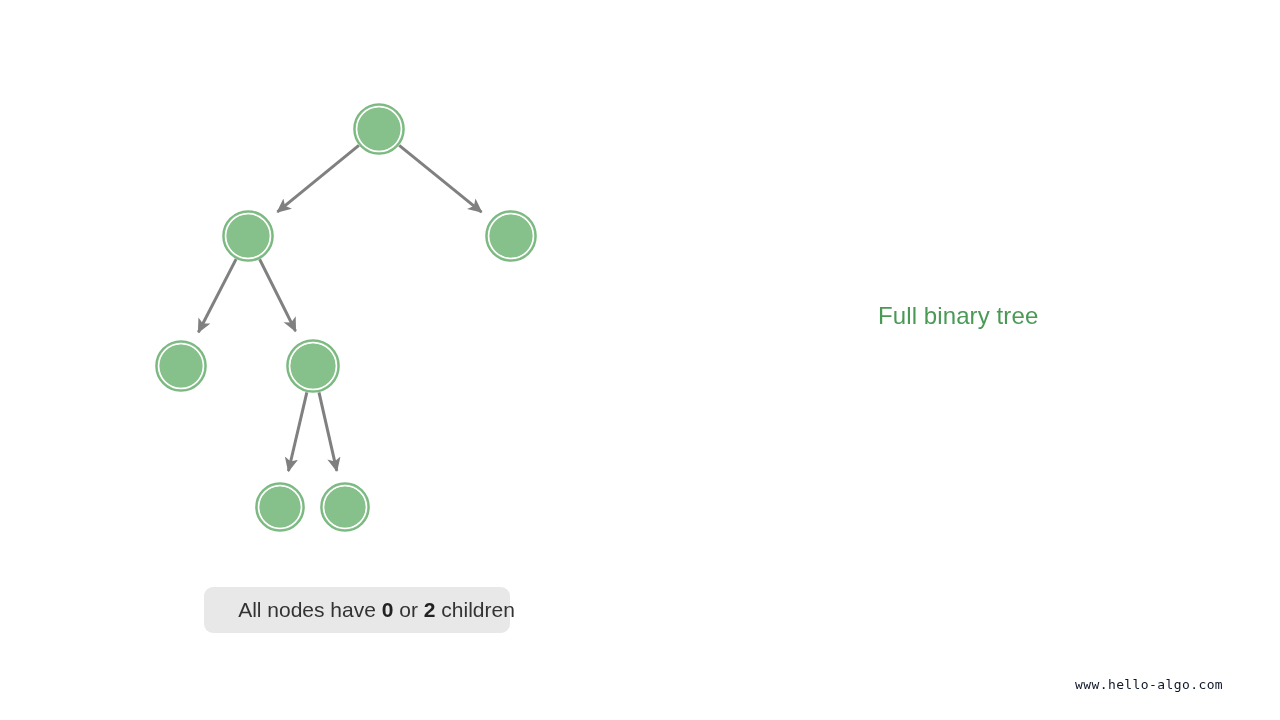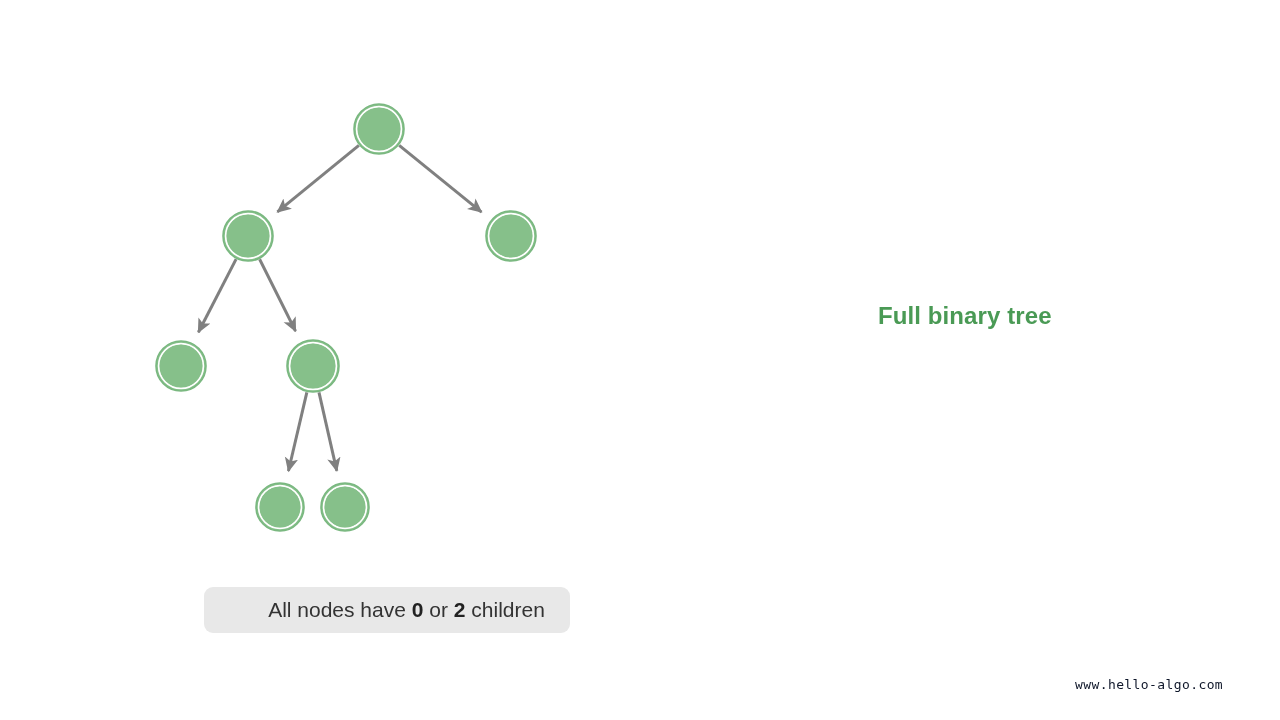--- a/index.html
+++ b/index.html
@@ -25,30 +25,30 @@
     left: 0; top: 0;
     width: 1280px;
     height: 720px;
     display: block;
   }
   .diagram-title {
     position: absolute;
     left: 878px;
     top: 302px;
     font-size: 24px;
-    font-weight: bold;
+    font-weight: normal;
     color: #4a9a55;
     white-space: nowrap;
     letter-spacing: 0.1px;
   }
   .caption-box {
     position: absolute;
     left: 204px;
     top: 587px;
-    width: 366px;
+    width: 306px;
     height: 46px;
     background: #e8e8e8;
     border-radius: 9px;
     display: flex;
     align-items: center;
     justify-content: center;
     box-sizing: border-box;
     padding-left: 39px;
   }
   .caption-text {

